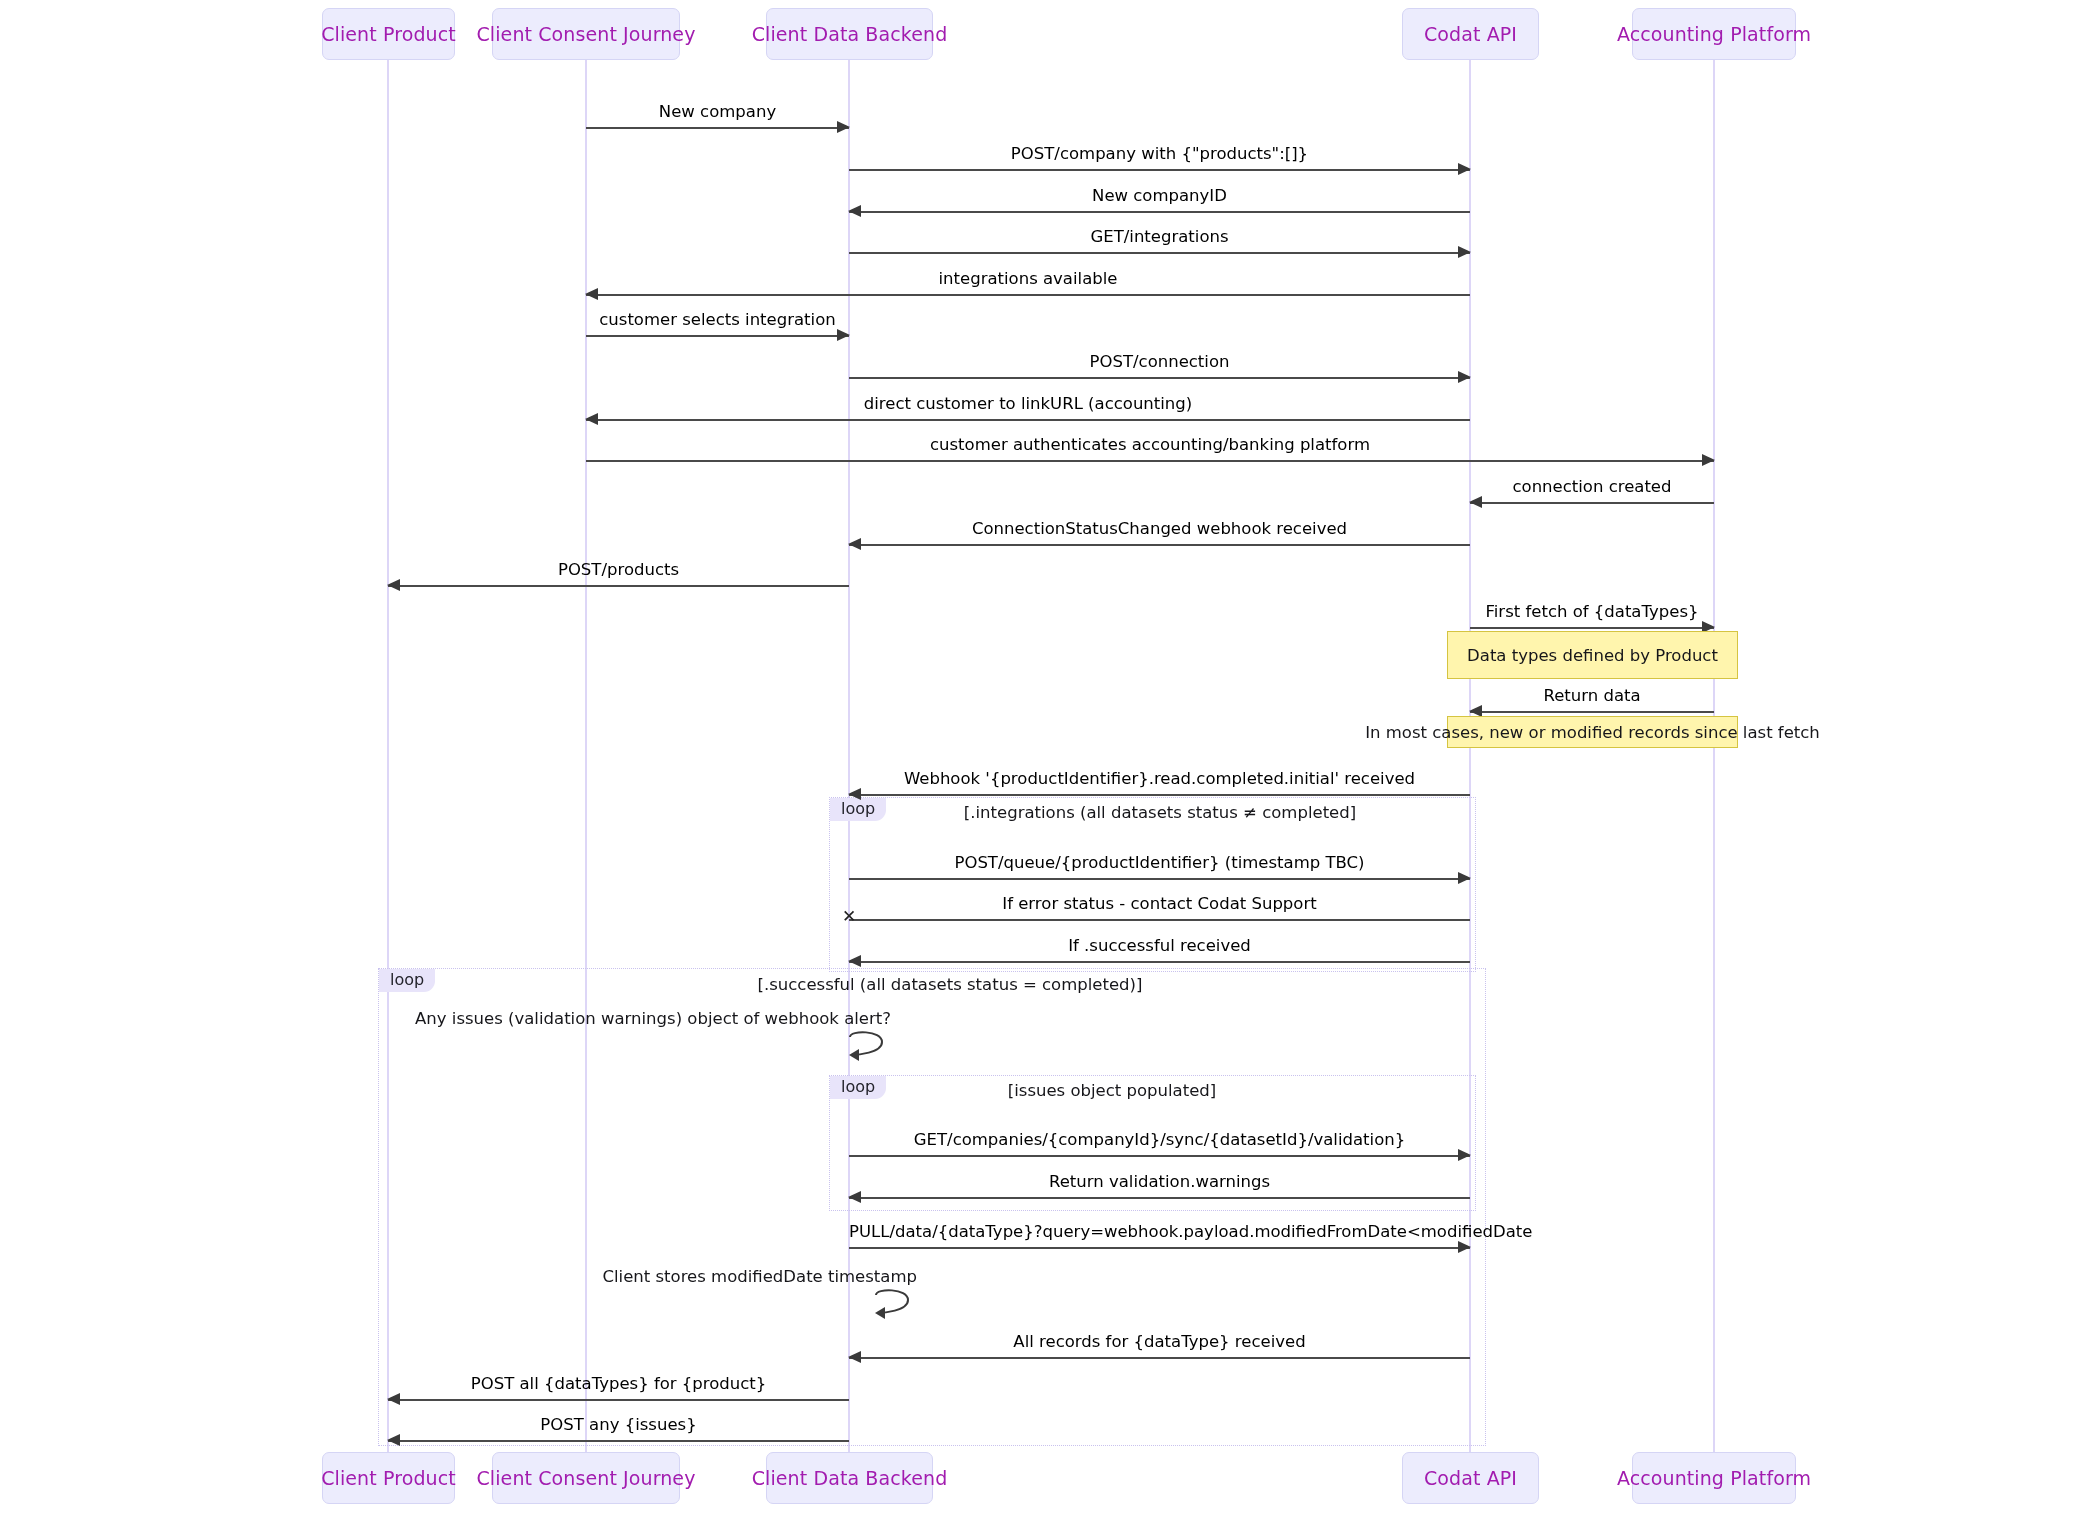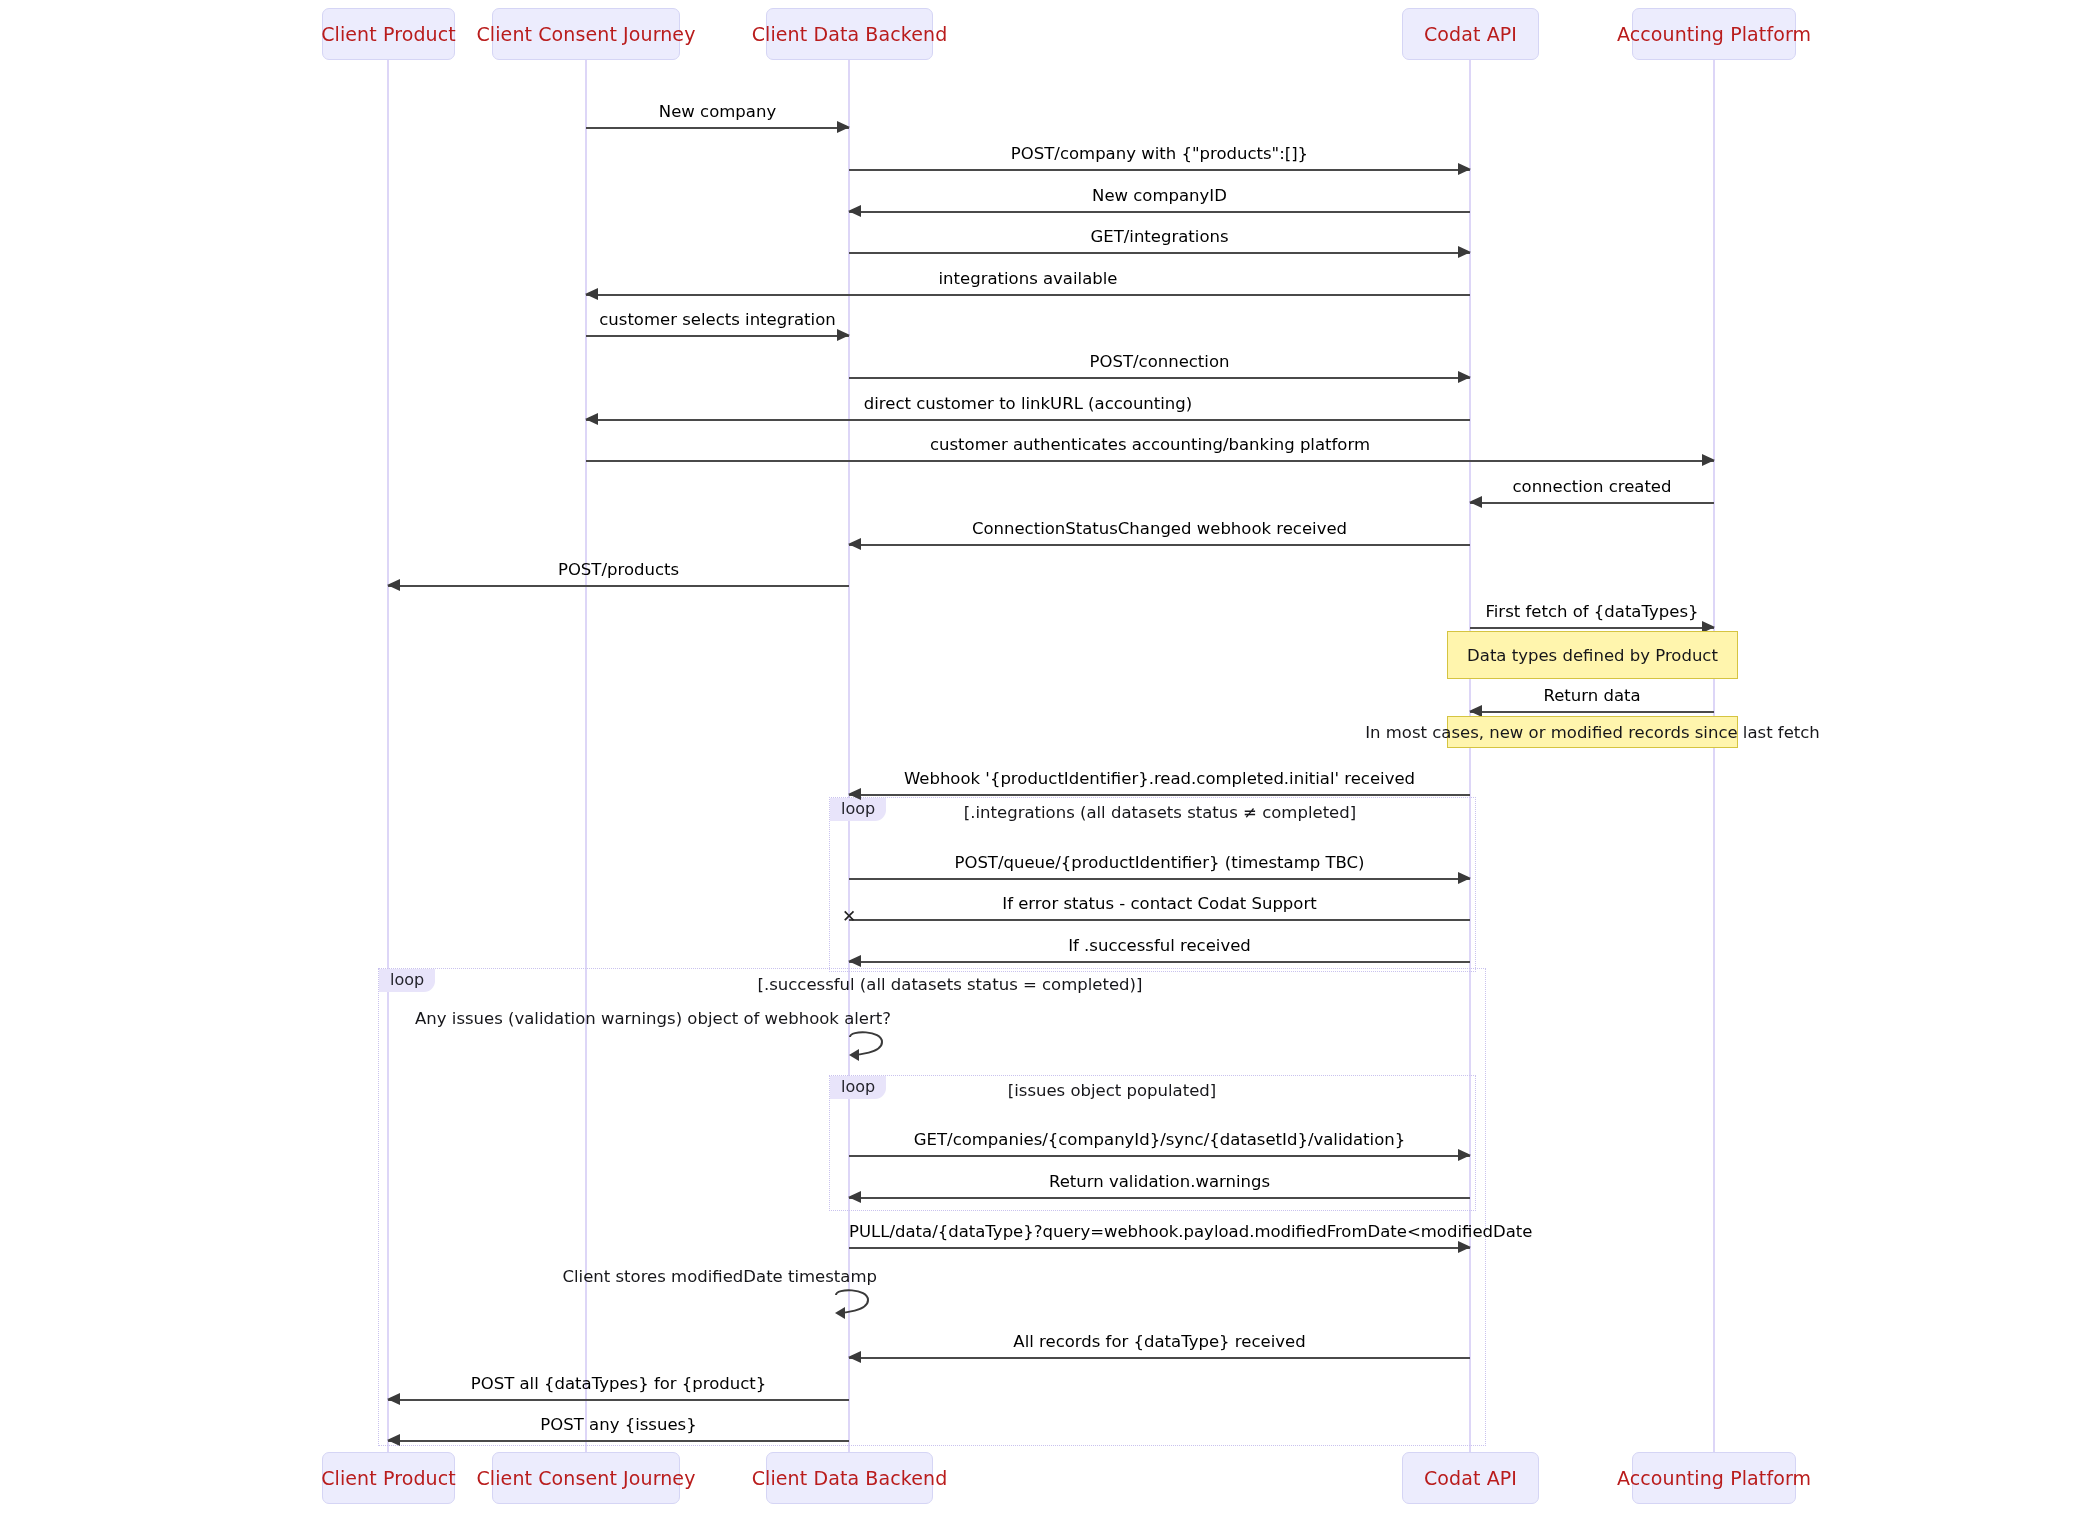--- a/index.html
+++ b/index.html
@@ -6,21 +6,21 @@
   body{font-family:"DejaVu Sans","Liberation Sans",sans-serif;}
   #canvas{position:relative;width:2091px;height:1518px;background:#ffffff;overflow:hidden;}
 
   .actor-box{
     position:absolute;
     box-sizing:border-box;
     background:#ececfd;
     border:1px solid #d5d5f5;
     border-radius:7px;
     display:flex;align-items:center;justify-content:center;
-    color:#b91c1c;
+    color:#a21caf;
     font-size:19px;
     letter-spacing:.1px;
     white-space:nowrap;
   }
   .lifeline{
     position:absolute;
     width:2px;
     background:#ddd6f7;
   }
 
@@ -261,21 +261,21 @@
     </div>
 
   <div id="selfmessages">
       <div class="selfmsg" style="left: 849px; top: 1031px; width: 44px; height: 34px; text-decoration: underline;">
         <svg width="48" height="36" viewBox="0 0 48 36">
           <path d="M1 6 C 1 -1, 33 -1, 33 11 C 33 22, 8 24, 2 24" fill="none" stroke="#3a3a3a" stroke-width="2"></path>
           <path d="M10 18 L 0 24 L 10 30 Z" fill="#3a3a3a"></path>
         </svg>
         <div class="lbl">Any issues (validation warnings) object of webhook alert?</div>
       </div>
-      <div class="selfmsg" style="left: 835px; top: 1289px; width: 44px; height: 34px;">
+      <div class="selfmsg" style="left: 875px; top: 1289px; width: 44px; height: 34px;">
         <svg width="48" height="36" viewBox="0 0 48 36">
           <path d="M1 6 C 1 -1, 33 -1, 33 11 C 33 22, 8 24, 2 24" fill="none" stroke="#3a3a3a" stroke-width="2"></path>
           <path d="M10 18 L 0 24 L 10 30 Z" fill="#3a3a3a"></path>
         </svg>
         <div class="lbl">Client stores modifiedDate timestamp</div>
       </div>
     </div>
 
   <div id="notes">
       <div class="note" style="left: 1447px; top: 631px; width: 291px; height: 48px;">

